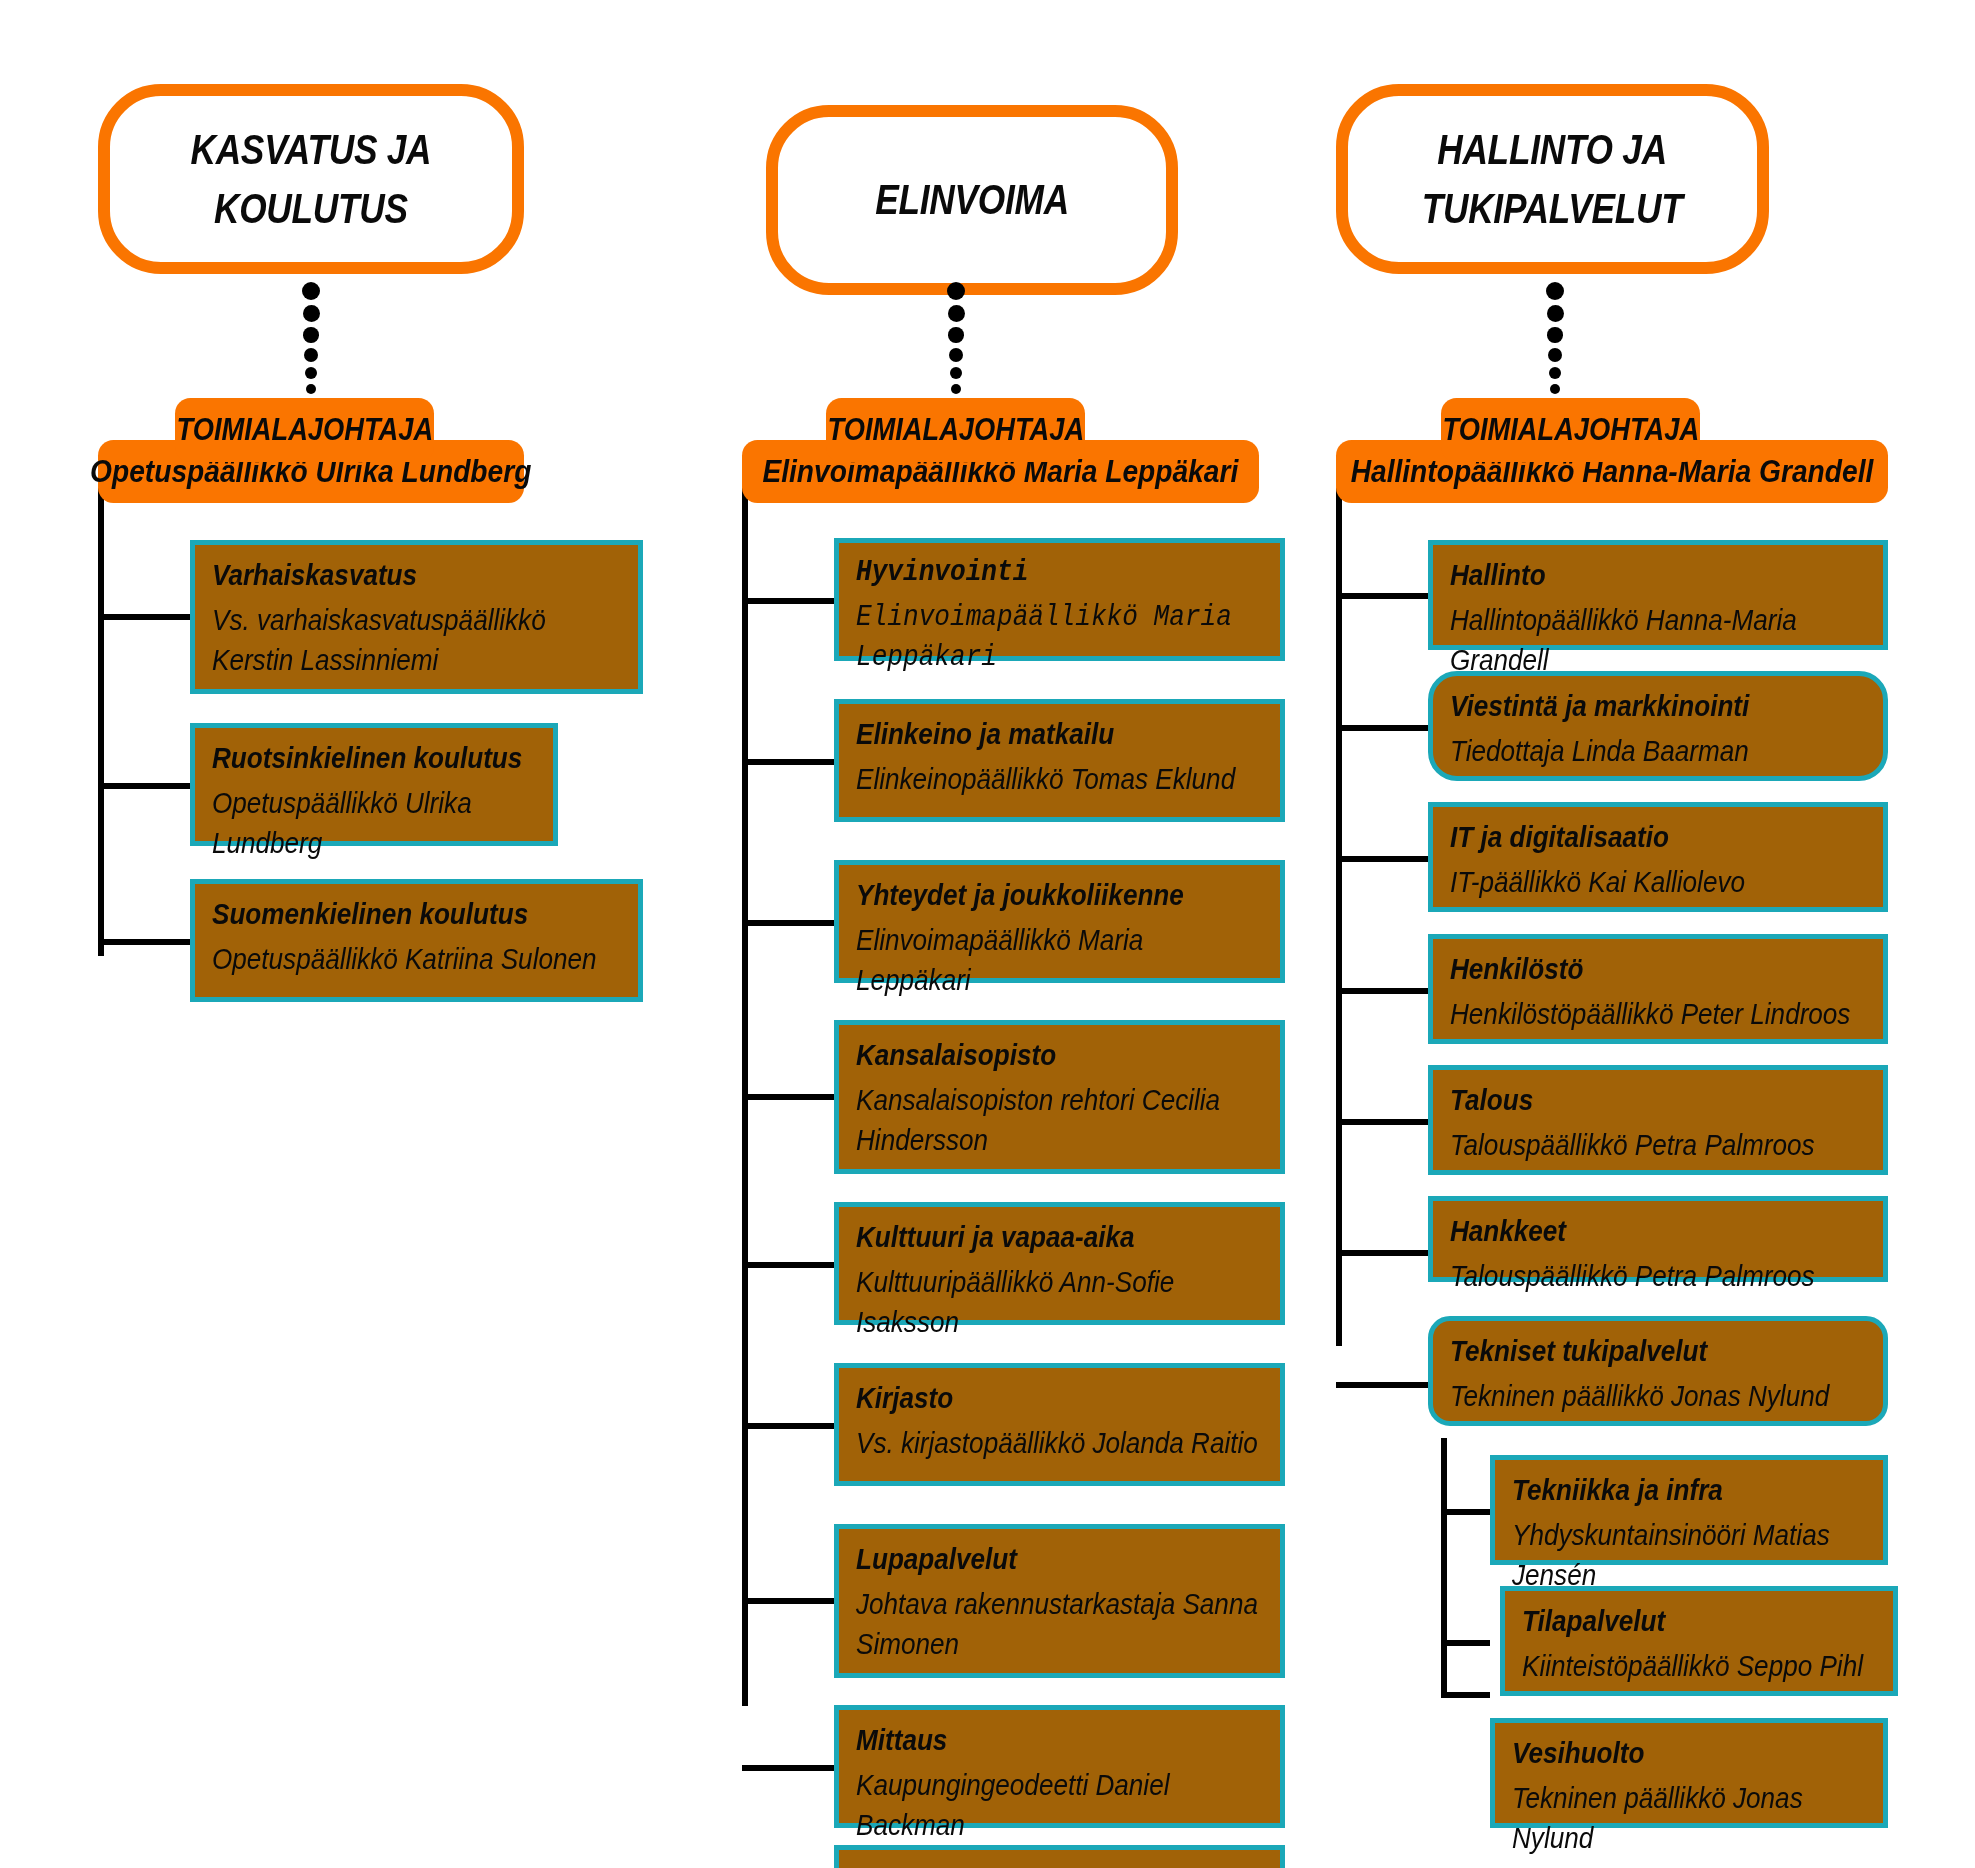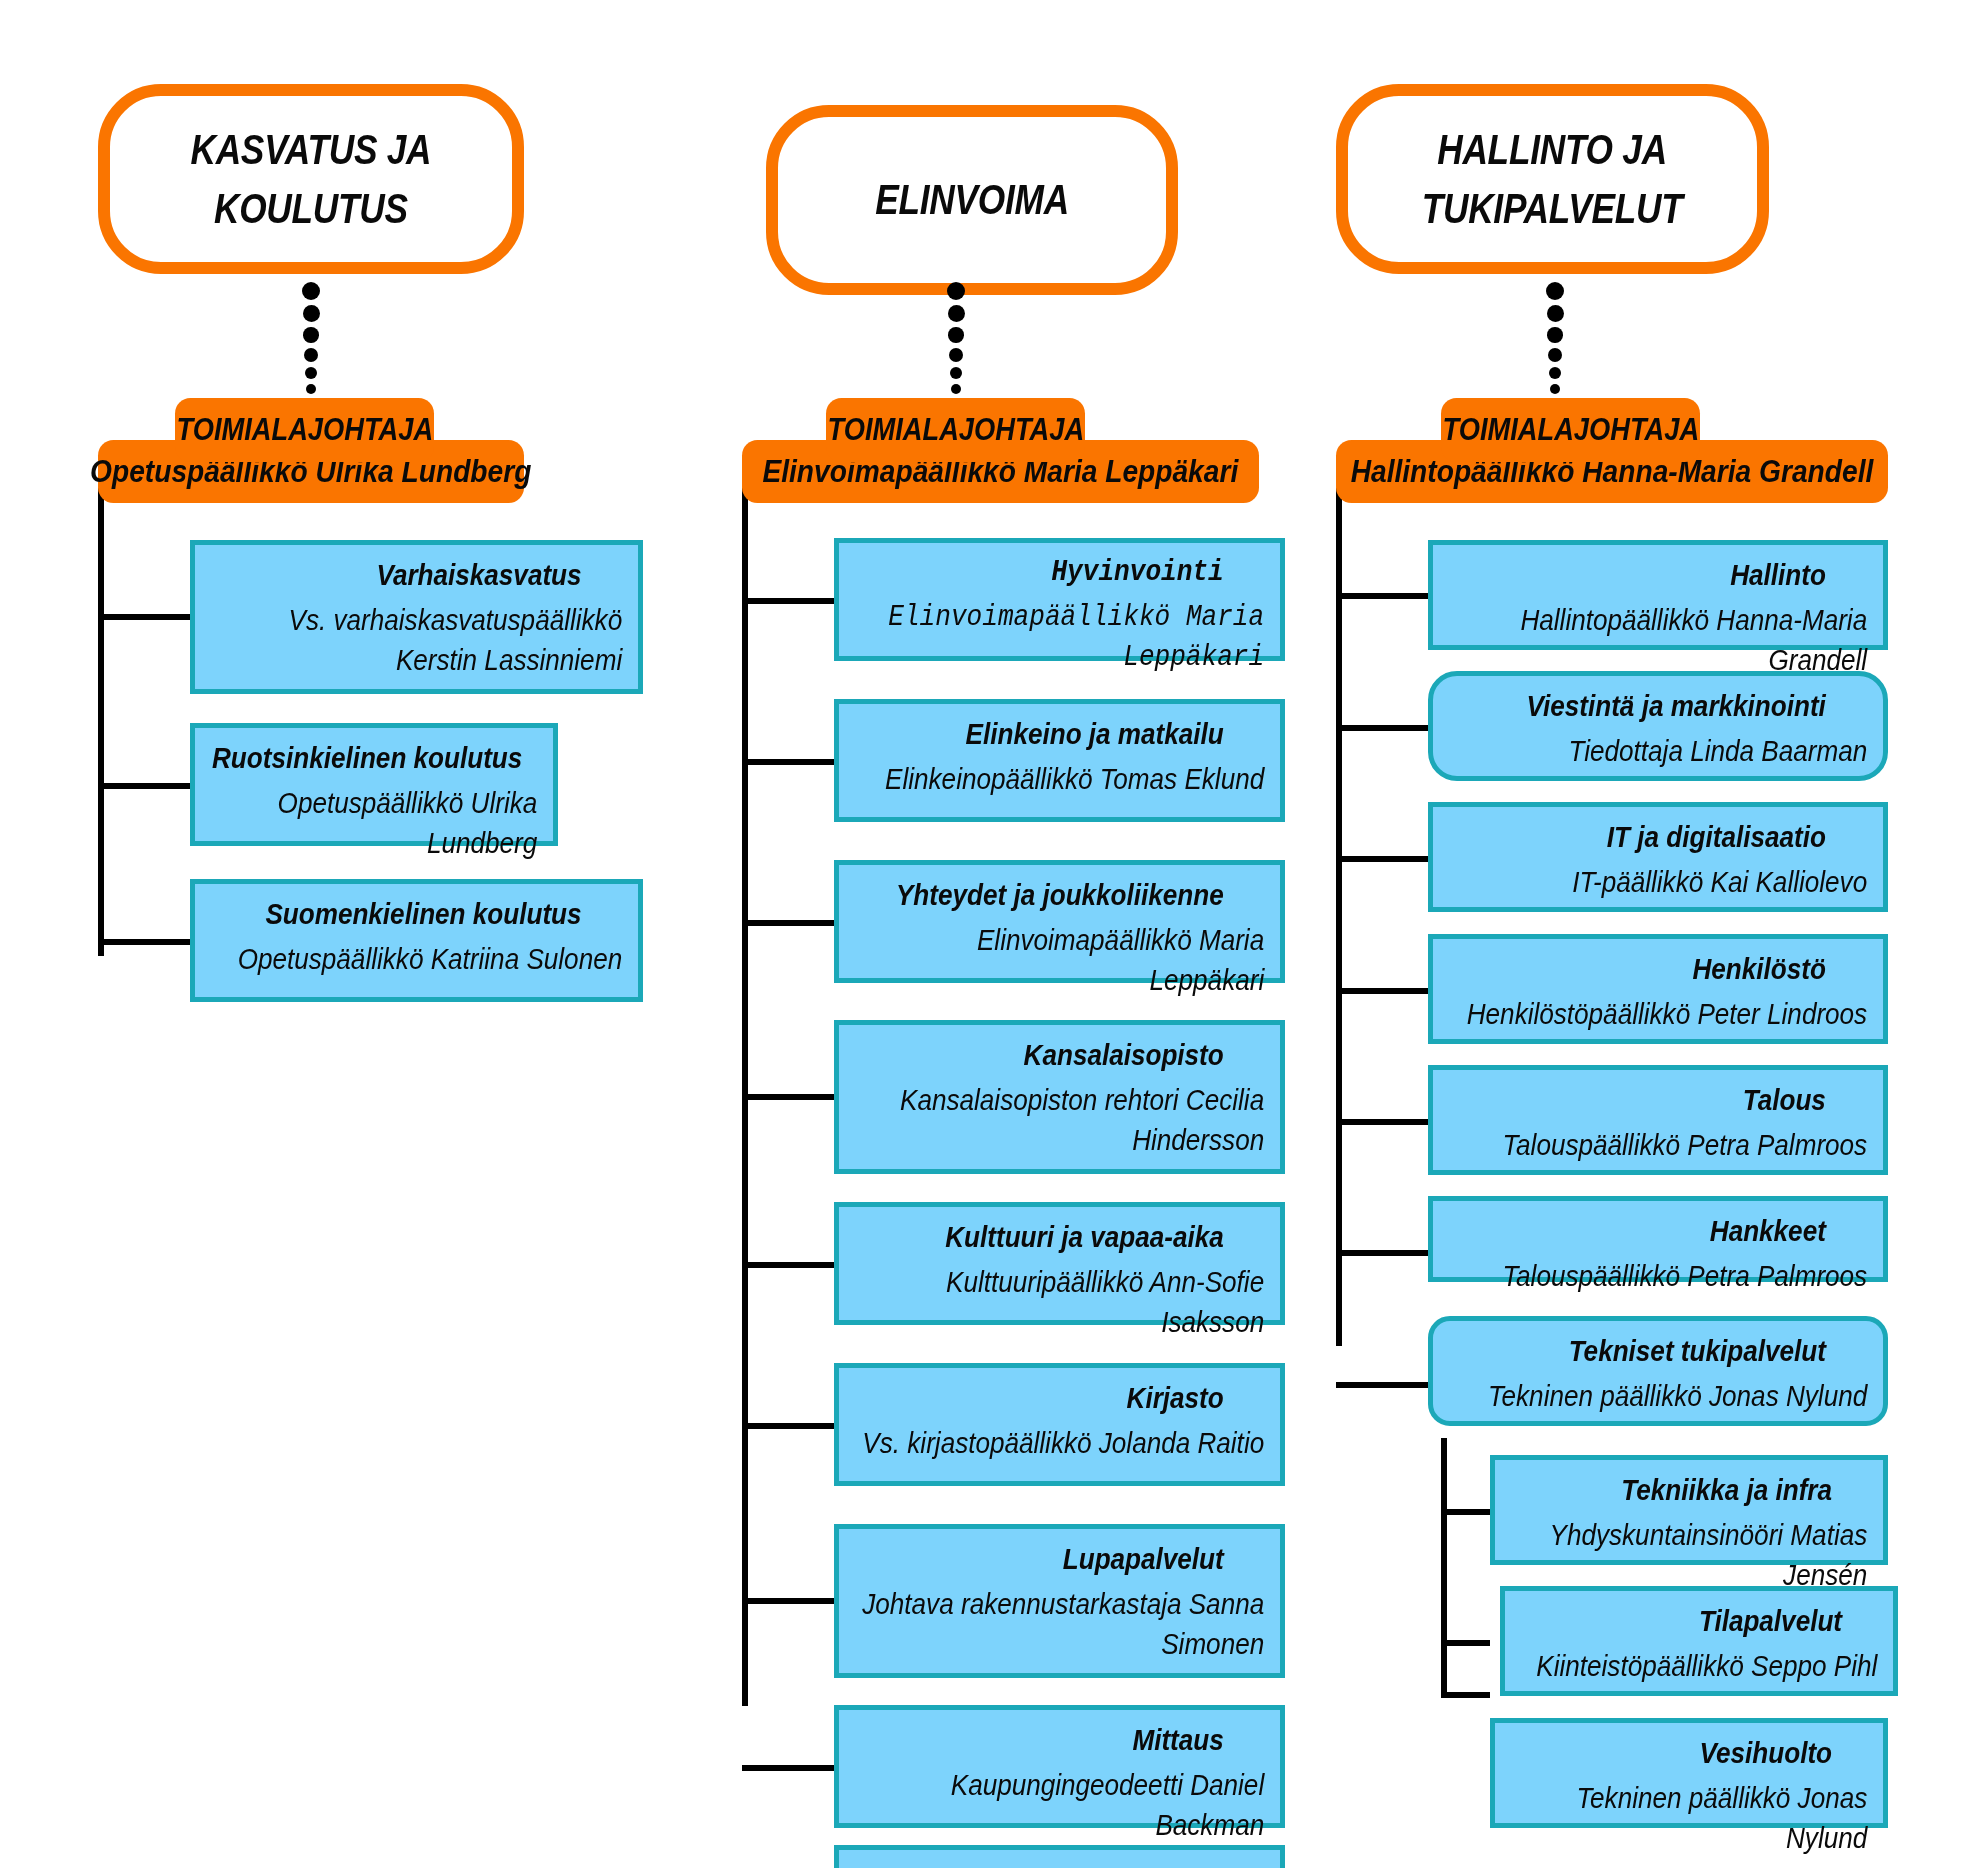--- a/index.html
+++ b/index.html
@@ -127,25 +127,24 @@
     position: absolute;
     height: 6.3px;
     background: #000000;
     z-index: 0;
   }
 
   
   .unit-box {
     position: absolute;
     box-sizing: border-box;
-    background: #7dd3fc;
+    background: #a16207;
     border: 5.6px solid #1BA8B8;
     padding: 11.2px 15.4px 7px 17px;
     z-index: 3;
-    text-align: right;
   }
   .unit-title {
     font-style: italic;
     font-weight: bold;
     font-size: 29px;
     line-height: 1.32;
     color: #0a0a0a;
     transform: scaleX(0.9);
     transform-origin: left center;
     white-space: nowrap;

